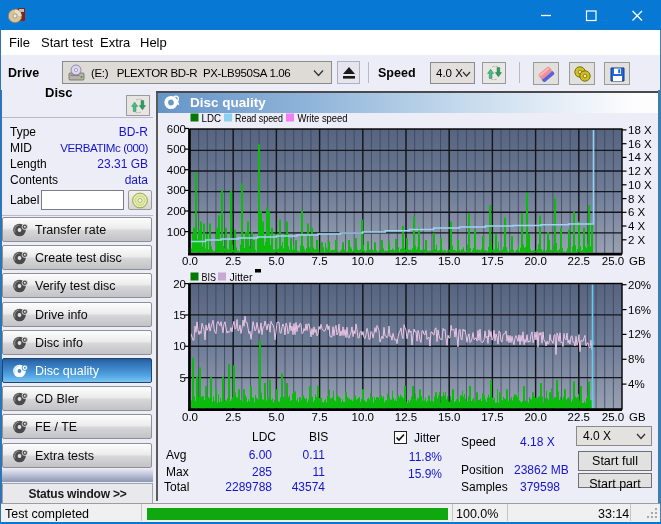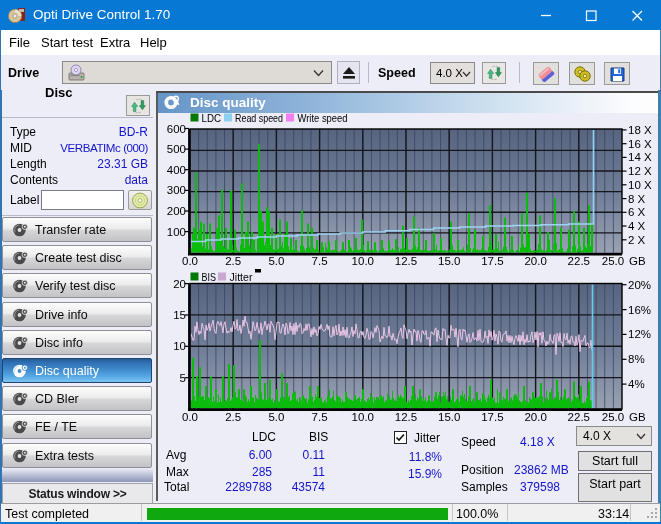--- a/index.html
+++ b/index.html
@@ -27,21 +27,20 @@
 
 <div class="abs titlebar">
   <svg class="abs" style="left:8px;top:6px;" width="18" height="18" viewBox="0 0 18 18">
     <rect x="10" y="2" width="7" height="13" rx="1" fill="#8a2015"></rect>
     <rect x="11" y="3" width="5" height="3" fill="#c8b8a8"></rect>
     <circle cx="7" cy="10" r="6.8" fill="#d8c49a"></circle>
     <circle cx="7" cy="10" r="6.7" fill="none" stroke="#8a7a58" stroke-width="0.8"></circle>
     <circle cx="7" cy="10" r="2.1" fill="#efeae0" stroke="#9a8a68" stroke-width="0.7"></circle>
     <path d="M7 3.2 A6.8 6.8 0 0 1 13.8 10 L10 10 A3.2 3.2 0 0 0 7 6.8 Z" fill="#fff" opacity="0.45"></path>
   </svg>
-  <span class="abs" style="left:33px;top:7px;font-size:13.5px;">Opti Drive Control 1.70</span>
   <svg class="winbtn" style="left:523px;" width="46" height="30">
       <line x1="18" y1="15.5" x2="28" y2="15.5" stroke="#fff" stroke-width="1.3"></line>
     </svg>
   <svg class="winbtn" style="left:569px;" width="46" height="30">
       <rect x="17.5" y="11" width="9.5" height="9.5" fill="none" stroke="#fff" stroke-width="1.2"></rect>
     </svg>
   <svg class="winbtn" style="left:615px;" width="46" height="30">
       <path d="M17.5 11 L27 20.5 M27 11 L17.5 20.5" stroke="#fff" stroke-width="1.3"></path>
     </svg>
 </div>
@@ -56,20 +55,21 @@
 <div class="abs toolbar"></div>
 <span class="abs b" style="left:8px;top:66px;font-size:12.5px;">Drive</span>
 <div class="abs combo" style="left:62px;top:61px;width:270px;height:23px;">
   <svg class="abs" style="left:5px;top:2px;" width="20" height="19" viewBox="0 0 20 19">
     <rect x="1" y="9" width="15" height="7" rx="1" fill="#b8b2aa" stroke="#6a6a66" stroke-width="0.8"></rect>
     <rect x="2.5" y="10.5" width="9" height="1.6" fill="#8a867e"></rect>
     <circle cx="13.5" cy="13" r="1" fill="#3a9a3a"></circle>
     <circle cx="8" cy="6" r="5" fill="#dcd6f0" stroke="#7a74a0" stroke-width="0.8"></circle>
     <circle cx="8" cy="6" r="1.6" fill="#f6f4fc" stroke="#8a84b0" stroke-width="0.7"></circle>
   </svg>
+  <span class="abs" style="left:28px;top:5px;font-size:11.5px;letter-spacing:-0.35px;">(E:)&nbsp;&nbsp; PLEXTOR BD-R&nbsp; PX-LB950SA 1.06</span>
   <svg class="abs" style="right:7px;top:7px;" width="11" height="9">
       <path d="M1 1.5 L5.5 6.5 L10 1.5" fill="none" stroke="#333" stroke-width="1.3"></path>
     </svg>
 </div>
 <div class="abs" style="left:337px;top:61px;width:23px;height:23px;background:#e6e4ef;border:1px solid #b0aec0;">
   <svg class="abs" style="left:3px;top:4px;" width="16" height="14">
       <path d="M8 1 L14 8 L2 8 Z" fill="#1a1a1a"></path>
       <rect x="2" y="10" width="12" height="2.6" fill="#1a1a1a"></rect>
     </svg>
 </div>
@@ -508,21 +508,21 @@
 <span class="abs blue" style="left:520px;top:480px;">379598</span>
 <div class="abs combo" style="left:576px;top:426px;width:76px;height:20px;background:#e4e2df;">
   <span class="abs" style="left:6px;top:2px;">4.0 X</span>
   <svg class="abs" style="right:5px;top:6px;" width="10" height="8">
       <path d="M1 1 L5 5.5 L9 1" fill="none" stroke="#333" stroke-width="1.3"></path>
     </svg>
 </div>
 <div class="abs" style="left:578px;top:451px;width:74px;height:20px;background:#e1e1e1;border:1px solid #707070;">
   <div style="text-align:center;margin-top:2px;font-size:12.5px;">Start full</div>
 </div>
-<div class="abs" style="left:578px;top:473px;width:74px;height:29px;background:#e1e1e1;border:1px solid #707070;">
+<div class="abs" style="left:578px;top:473px;width:74px;height:15px;background:#e1e1e1;border:1px solid #707070;">
   <div style="text-align:center;margin-top:3px;font-size:12.5px;">Start part</div>
 </div>
 
 <div class="abs statusbar"></div>
 <span class="abs" style="left:5px;top:507px;font-size:12.5px;">Test completed</span>
 <div class="abs" style="left:141px;top:504px;width:1px;height:17px;background:#c6c6c6;"></div>
 <div class="abs" style="left:147px;top:508px;width:301px;height:12px;background:#0fa80f;"></div>
 <div class="abs" style="left:452px;top:504px;width:1px;height:17px;background:#c6c6c6;"></div>
 <span class="abs" style="left:456px;top:507px;font-size:12.5px;">100.0%</span>
 <div class="abs" style="left:507px;top:504px;width:1px;height:17px;background:#c6c6c6;"></div>

